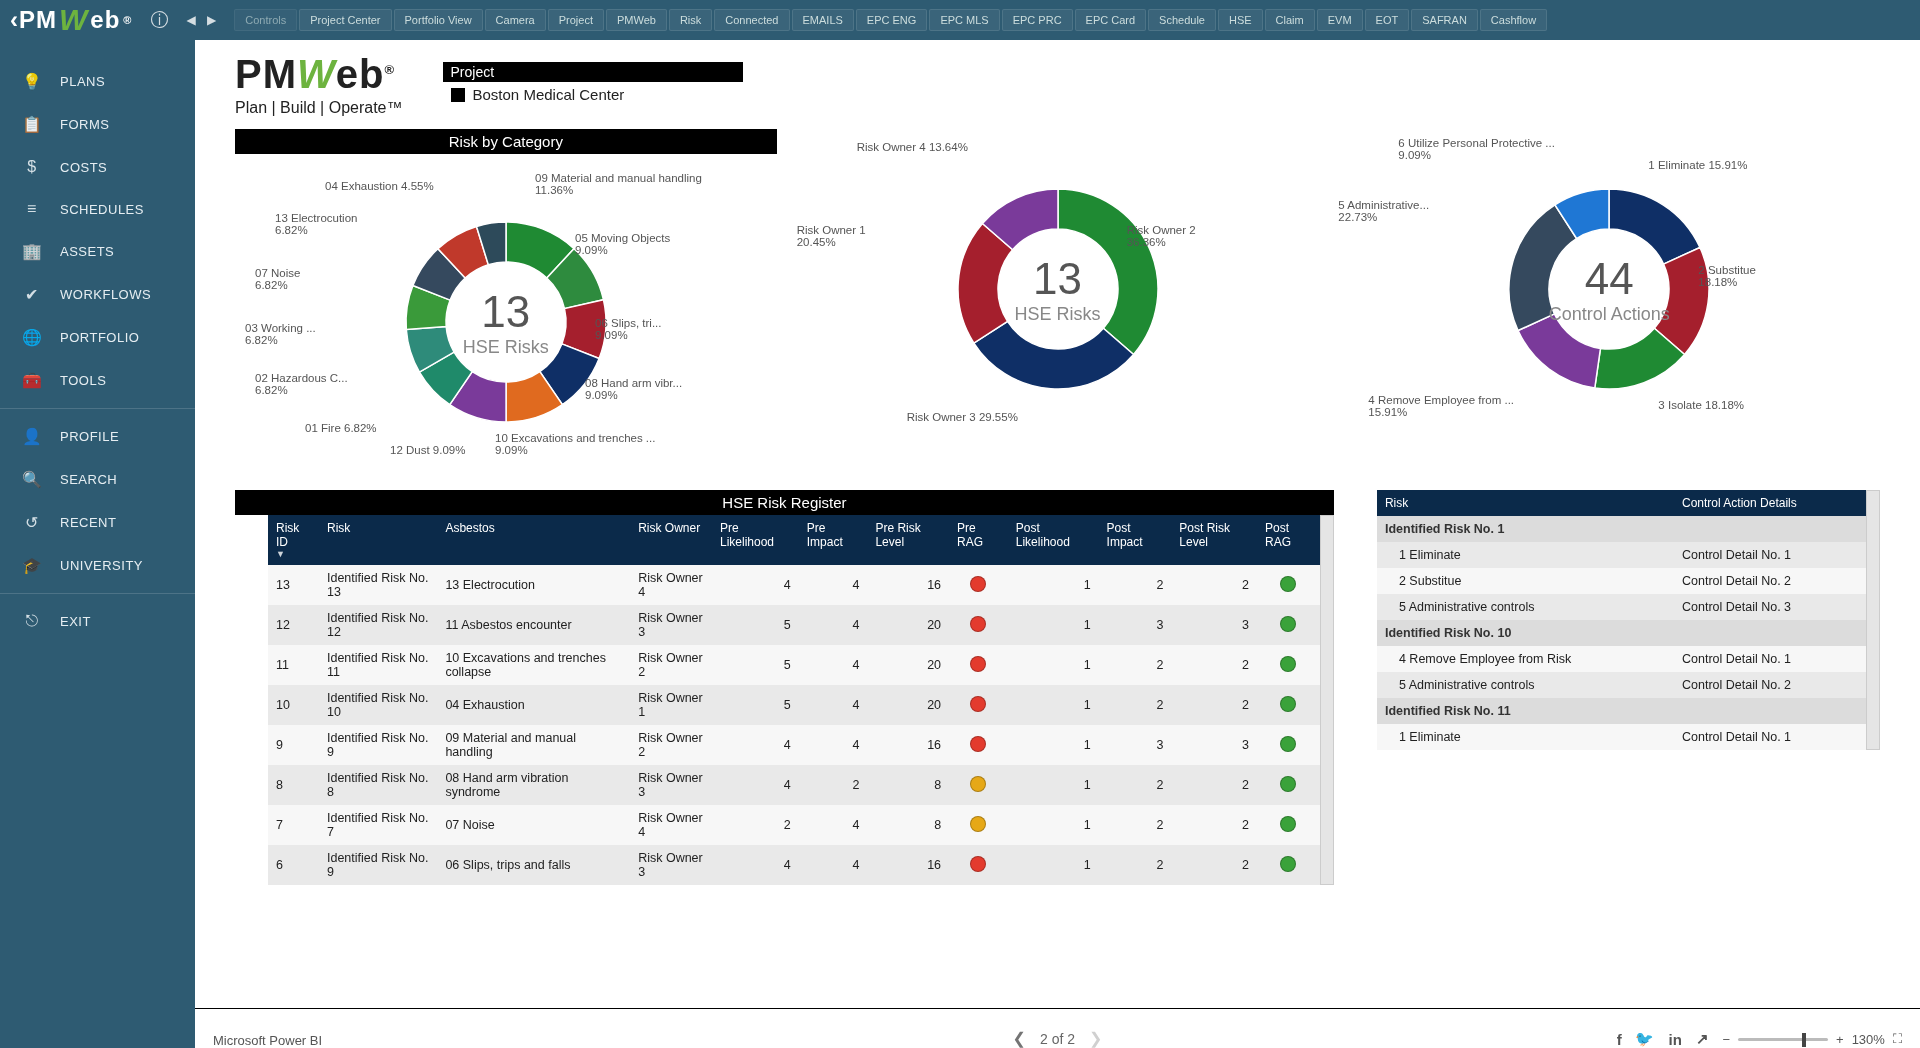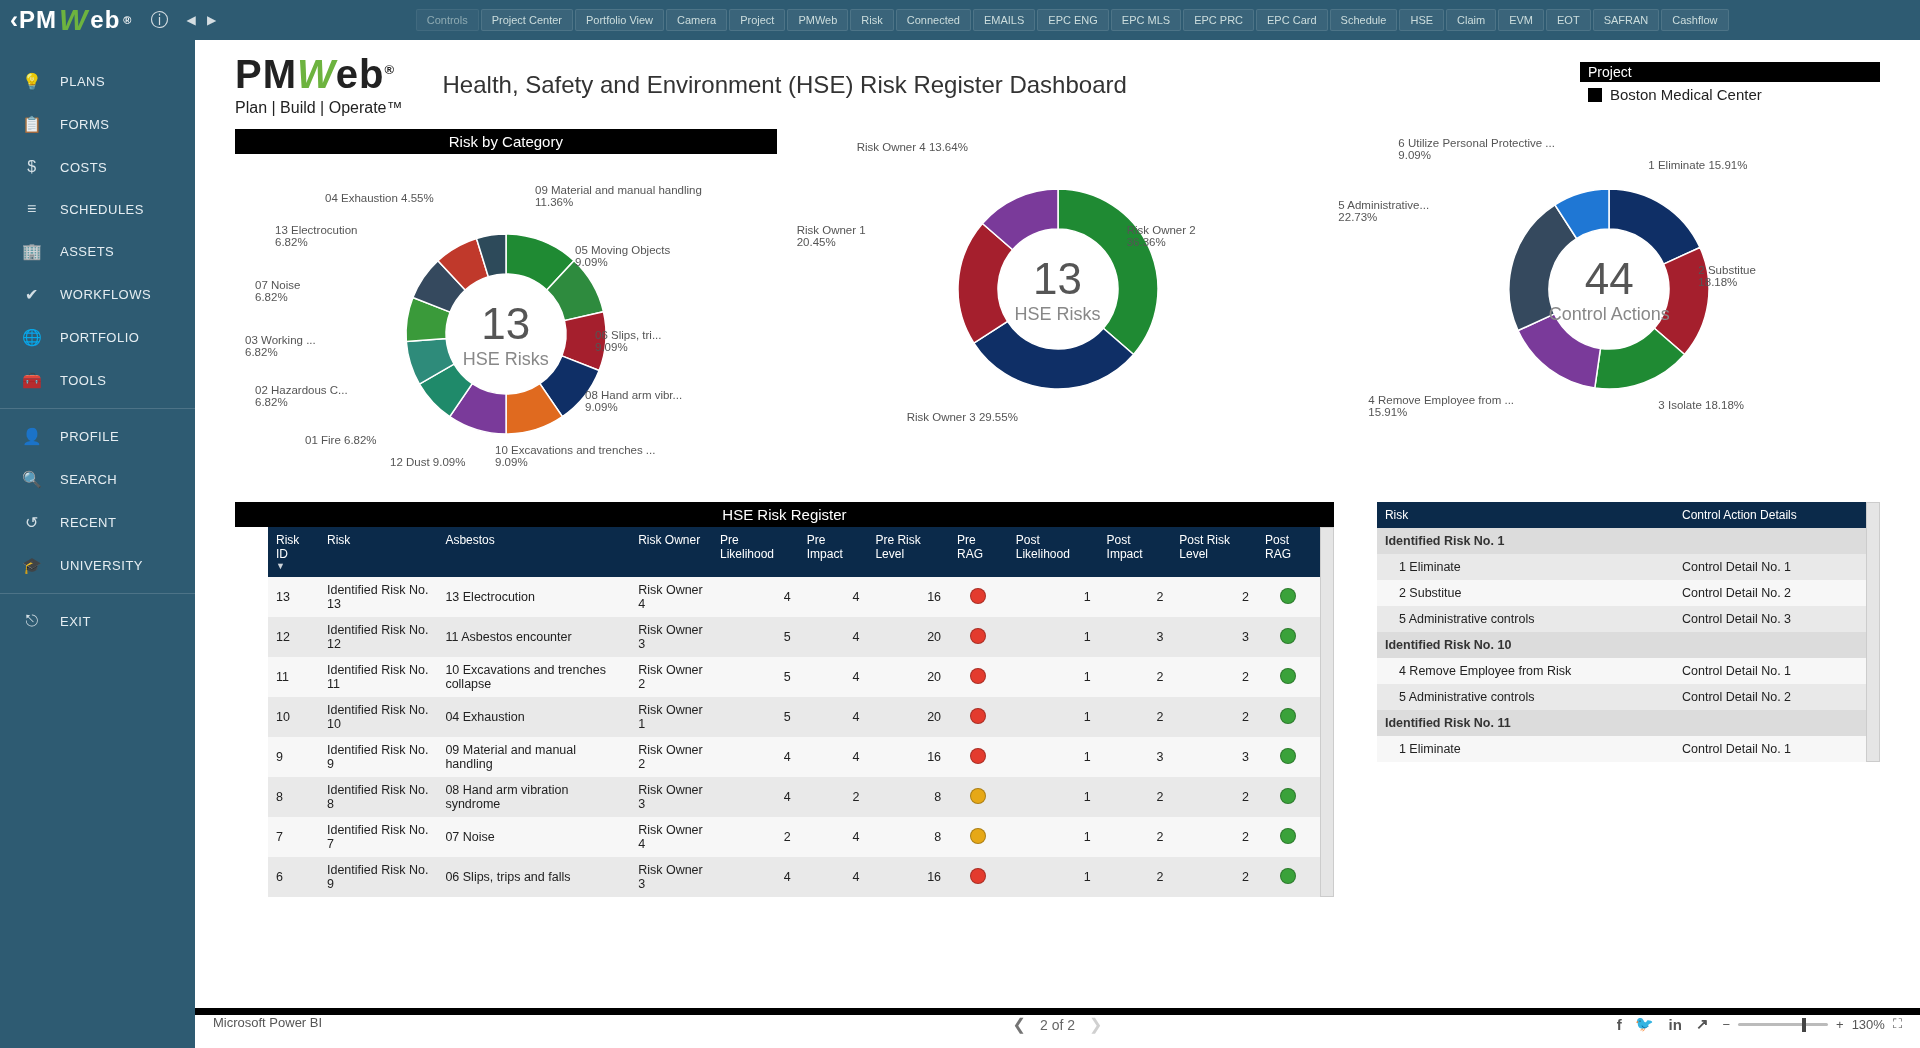--- a/index.html
+++ b/index.html
@@ -4,21 +4,21 @@
 <style>
   * { box-sizing: border-box; margin: 0; padding: 0; font-family: "Segoe UI", Arial, sans-serif; }
   body { background:#fff; width:1920px; height:1048px; overflow:hidden; color:#222; }
 
   
   .topbar { height:40px; background:#2e5b72; display:flex; align-items:center; color:#fff; padding:0 10px; }
   .logo-pm { font-size:24px; font-weight:bold; letter-spacing:1px; display:flex; align-items:center; }
   .logo-pm .W { color:#6db33f; font-style:italic; font-size:30px; margin:0 2px; }
   .tb-info { margin:0 18px; font-size:18px; opacity:.8; }
   .tb-arrows { font-size:12px; opacity:.8; margin-right:14px; letter-spacing:4px;}
-  .tabstrip { display:flex; gap:2px; flex:1; overflow:hidden;justify-content:center;}
+  .tabstrip { display:flex; gap:2px; flex:1; overflow:hidden;}
   .tabstrip .tab { background:rgba(255,255,255,.06); border:1px solid rgba(255,255,255,.1); padding:4px 10px; font-size:11px; color:#cdd; border-radius:2px; white-space:nowrap;}
   .tabstrip .tab:first-child{opacity:.6}
 
   
   .sidebar { position:absolute; top:40px; left:0; width:195px; bottom:0; background:#2e5b72; color:#e6eef2; padding-top:20px; }
   .sidebar .item { display:flex; align-items:center; gap:18px; padding:12px 22px; font-size:13px; letter-spacing:.5px; cursor:pointer;}
   .sidebar .divider { height:1px; background:rgba(255,255,255,.15); margin:6px 0;}
   .sidebar .icon { width:20px; text-align:center; font-size:16px; opacity:.9;}
 
   
@@ -29,21 +29,21 @@
   .brand-block .big .W{color:#6db33f; font-style:italic;}
   .brand-block .tag { font-size:16px; margin-top:2px;}
   .dash-title { font-size:24px; font-weight:400; color:#333; flex:1; white-space:nowrap; }
   .project-filter { min-width:300px; }
   .project-filter .hdr { background:#000; color:#fff; padding:2px 8px; font-size:14px;}
   .project-filter .val { padding:4px 8px; font-size:15px; display:flex; align-items:center; gap:8px;}
   .project-filter .val .sq { width:14px; height:14px; background:#000; display:inline-block;}
 
   .charts-row { display:flex; gap:10px; padding:0 40px; margin-top:6px; }
   .chart-card { flex:1; }
-  .chart-title { background:#000; color:#fff; text-align:center; padding:4px 16px; font-size:15px; font-weight:500; margin-bottom:20px;}
+  .chart-title { background:#000; color:#fff; text-align:center; padding:4px 16px; font-size:15px; font-weight:500; margin-bottom:8px;}
   .donut-wrap { position:relative; height:320px; display:flex; align-items:center; justify-content:center;}
   .donut-center { position:absolute; text-align:center; }
   .donut-center .num { font-size:44px; color:#555;}
   .donut-center .lbl { font-size:18px; color:#888;}
   svg.donut { width:230px; height:230px; }
   .dlabels { position:absolute; inset:0; font-size:11.5px; color:#555; }
   .dlabels span { position:absolute; white-space:nowrap;}
 
   
   .tables-row { display:flex; gap:10px; padding:8px 40px 0 40px; }
@@ -59,21 +59,21 @@
   .tbl tr.odd td  { background:#f7f7f7; }
   .rag { width:16px; height:16px; border-radius:50%; display:inline-block; border:1px solid rgba(0,0,0,.25);}
   .rag.red{background:#e33b2e;} .rag.amber{background:#e6a817;} .rag.green{background:#3aa23a;}
   .actions .tbl th { background:#0b2a4a; }
   .actions .tbl td.grp { background:#dcdcdc; font-weight:bold; color:#333;}
   td.num, th.num { text-align:right; }
   td.ctr, th.ctr { text-align:center; }
   .scroll-stub { width:14px; background:#e5e5e5; border:1px solid #ccc;}
 
   
-  .footer { position:absolute; left:195px; right:0; bottom:0; height:40px; border-top:7px solid #000000; display:flex; align-items:flex-start; padding:0 18px; font-size:13px; color:#555; background:#fff;}
+  .footer { position:absolute; left:195px; right:0; bottom:0; height:40px; border-top:1px solid #000000; display:flex; align-items:flex-end; padding:0 18px; font-size:13px; color:#555; background:#fff;}
   .footer .pager { position:absolute; left:50%; transform:translateX(-50%); display:flex; align-items:center; gap:14px; font-size:14px; color:#666;}
   .footer .pager .chev{font-size:16px; opacity:.3;}
   .footer .pager .chev.active{opacity:.9;}
   .footer .right { margin-left:auto; display:flex; align-items:center; gap:14px; }
   .footer .social { font-weight:bold; font-size:15px;}
   .footer .zoom { display:flex; align-items:center; gap:8px; font-size:13px;}
   .footer .zoom .track{ width:90px; height:3px; background:#bbb; position:relative; border-radius:2px;}
   .footer .zoom .track .thumb{ position:absolute; right:22px; top:-5px; width:4px; height:14px; background:#444;}
 </style>
 </head>
@@ -170,21 +170,20 @@
     </div>
   </div>
 
 <div class="main">
 
   <div class="report-header">
     <div class="brand-block">
       <div class="big"><span>PM</span><span class="W">W</span><span>eb</span><span style="font-size:13px;vertical-align:super">®</span></div>
       <div class="tag">Plan | Build | Operate™</div>
     </div>
-    <div class="dash-title">Health, Safety and Environment (HSE) Risk Register Dashboard</div>
     <div class="project-filter">
       <div class="hdr">Project</div>
       <div class="val">
           <span class="sq"></span>
           <span>Boston Medical Center</span>
         </div>
     </div>
   </div>
 
   <div class="charts-row" id="chartsRow">

